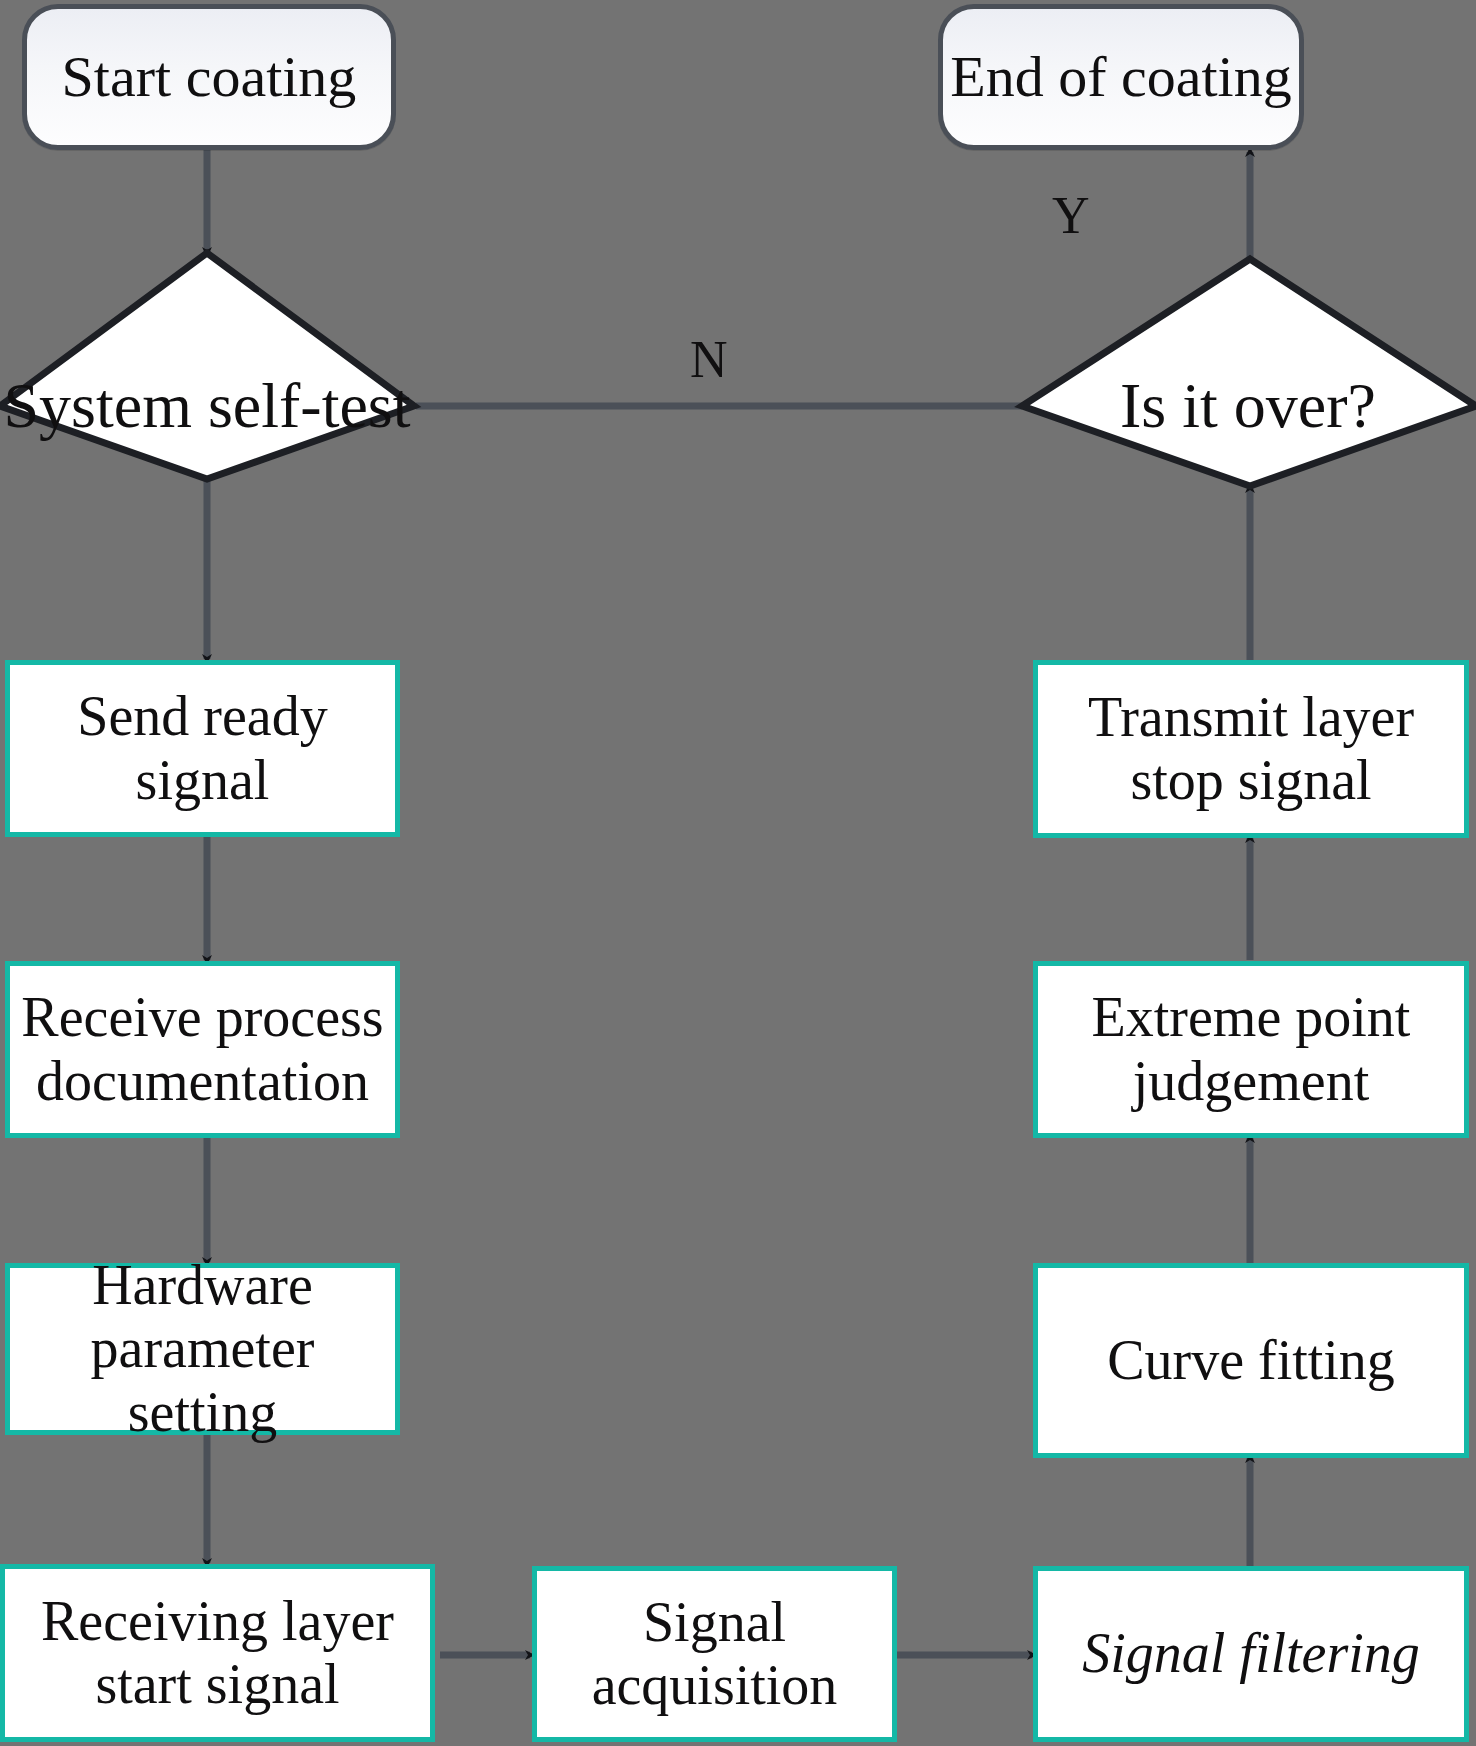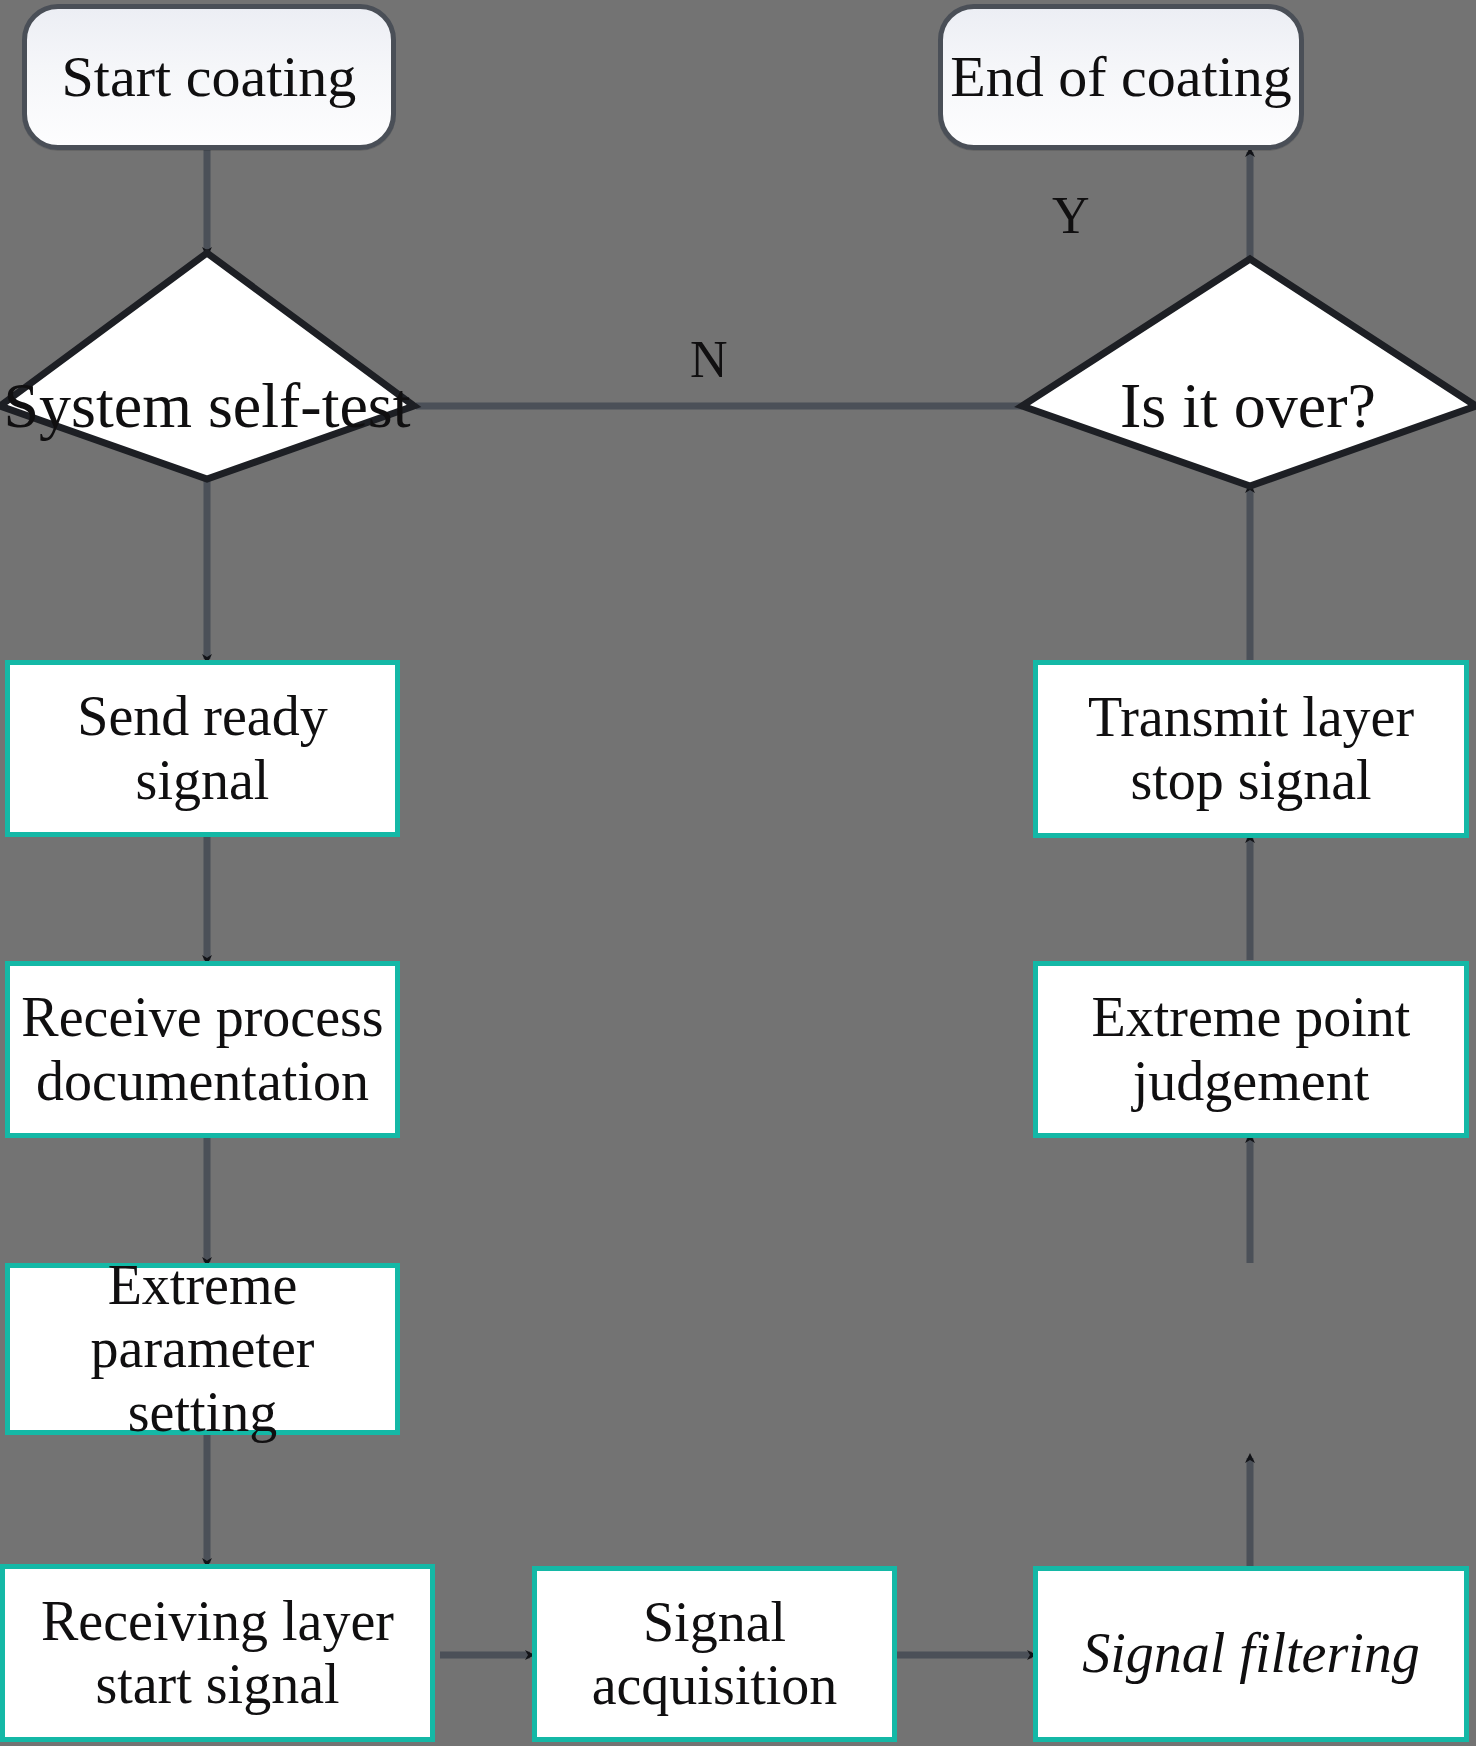--- a/index.html
+++ b/index.html
@@ -117,37 +117,40 @@
   <div class="node process" style="left:5px;top:660px;width:395px;height:177px;">
     <span>Send ready signal</span>
   </div>
 
   <div class="node process" style="left:5px;top:961px;width:395px;height:177px;">
     <span>Receive process
 documentation</span>
   </div>
 
   <div class="node process" style="left:5px;top:1263px;width:395px;height:172px;">
-    <span>Extreme
+    <span>Hardware
 parameter setting</span>
   </div>
 
   <div class="node process" style="left:0;top:1564px;width:435px;height:178px;">
     <span>Receiving layer
 start signal</span>
   </div>
 
   <div class="node process" style="left:532px;top:1566px;width:365px;height:176px;text-align:center;">
     <span>Signal acquisition</span>
   </div>
 
   <div class="node process" style="left:1033px;top:1566px;width:436px;height:176px;font-style:italic;">
     <span>Signal filtering</span>
   </div>
 
+  <div class="node process" style="left:1033px;top:1263px;width:436px;height:195px;">
+    <span>Curve fitting</span>
+  </div>
 
   <div class="node process" style="left:1033px;top:961px;width:436px;height:177px;">
     <span>Extreme point
 judgement</span>
   </div>
 
   <div class="node process" style="left:1033px;top:660px;width:436px;height:178px;">
     <span>Transmit layer
 stop signal</span>
   </div>

